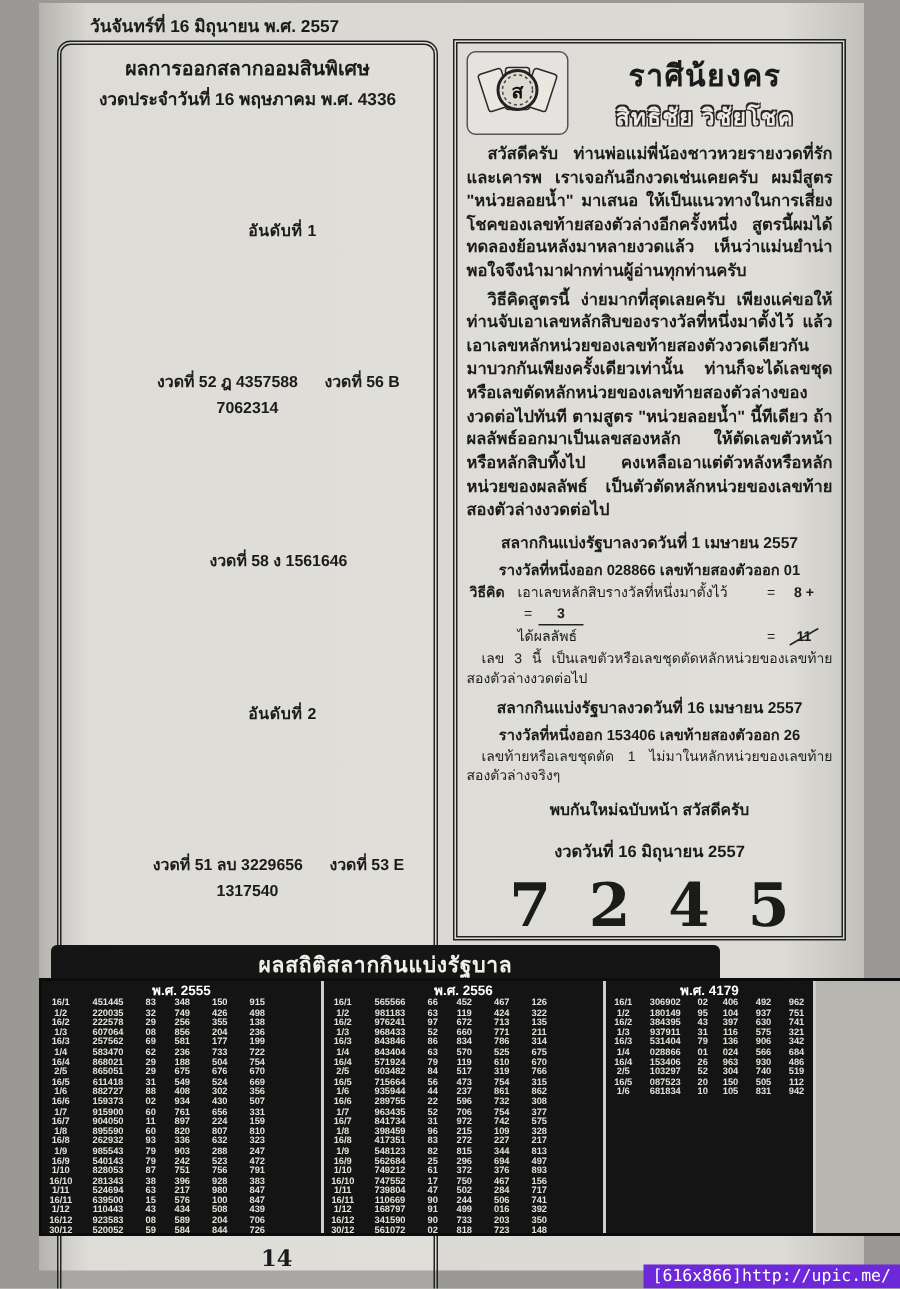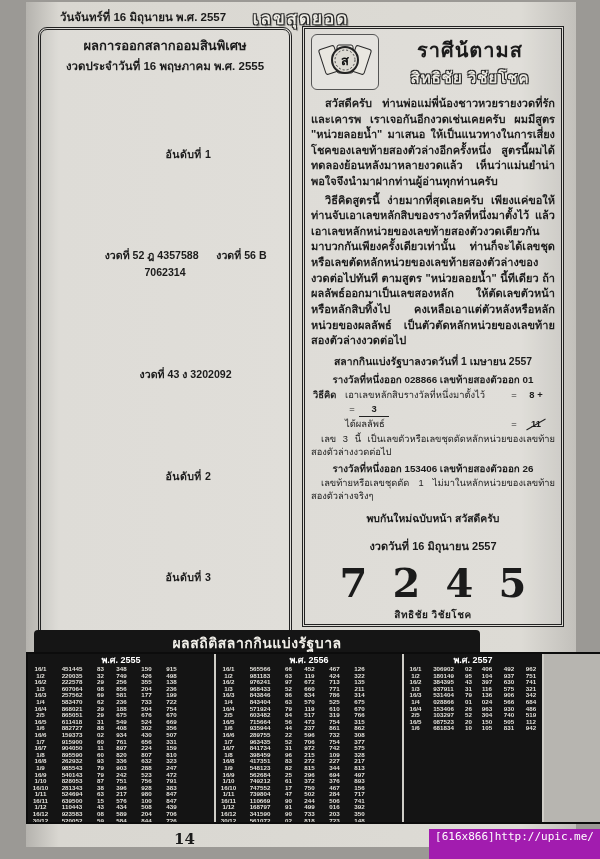--- a/index.html
+++ b/index.html
@@ -66,66 +66,71 @@
   .gov-strip { flex:1; background:#b7b5b0; }
   .gov-year { text-align:center; font-weight:bold; font-size:9px; color:#ffffff; line-height:11px; }
   .gov-rows { }
   .gov-row { display:grid; grid-template-columns:21px 38px 15px 23px 23px 23px; column-gap:2px;
              font-size:6.2px; line-height:6.6px; height:6.6px; font-weight:bold; color:#e2e0da; }
   .gov-sec.s3 .gov-row { grid-template-columns:19px 33px 13px 20px 20px 20px; }
   .gov-row span { text-align:center; }
 
   .page-num { position:absolute; left:148px; top:828px; font-size:15px; font-weight:bold;
               font-family:"DejaVu Serif",serif; }
-  .watermark { position:absolute; right:0; bottom:0; background:#a21caf; color:#fff;
-               font-size:11px; font-family:"DejaVu Sans Mono",monospace; padding:1px 6px 16px; }
+  .watermark { position:absolute; right:0; bottom:0; background:#6d28d9; color:#fff;
+               font-size:11px; font-family:"DejaVu Sans Mono",monospace; padding:1px 6px 2px; }
 </style>
 </head>
 <body>
 
 <div class="scan">
   <div class="paper">
 
     <div class="top-date">วันจันทร์ที่ 16 มิถุนายน พ.ศ. 2557</div>
-    <div class="masthead">เลขสุดยอด</div>
 
     <div class="left-col">
       <div class="results-box">
         <div class="rb-title">ผลการออกสลากออมสินพิเศษ</div>
-        <div class="rb-sub">งวดประจำวันที่ 16 พฤษภาคม พ.ศ. 2555</div>
+        <div class="rb-sub">งวดประจำวันที่ 16 พฤษภาคม พ.ศ. 4336</div>
         <div class="rb-lines">
 
             <div class="rline rk">
               
               
               
               <span>อันดับที่ 1</span>
             </div>
 
             <div class="rline nm">
               
               
               
               <span>งวดที่ 52 ฎ 4357588      งวดที่ 56 B 7062314</span>
             </div>
 
             <div class="rline nm">
               
               
               
-              <span>งวดที่ 43 ง 3202092</span>
+              <span>งวดที่ 58 ง 1561646</span>
             </div>
 
             <div class="rline rk">
               
               
               
               <span>อันดับที่ 2</span>
             </div>
 
+            <div class="rline nm">
+              
+              
+              
+              <span>งวดที่ 51 ลบ 3229656      งวดที่ 53 E 1317540</span>
+            </div>
 
             <div class="rline rk">
               
               
               
               <span>อันดับที่ 3</span>
             </div>
 
             <div class="rline nm">
               
@@ -152,21 +157,21 @@
           <svg width="62" height="50" viewBox="0 0 62 50">
             <rect x="8" y="10" width="16" height="26" rx="2" fill="#e9e7e0" stroke="#2a2a2a" transform="rotate(-18 16 23)"></rect>
             <rect x="38" y="10" width="16" height="26" rx="2" fill="#e9e7e0" stroke="#2a2a2a" transform="rotate(18 46 23)"></rect>
             <rect x="23" y="8" width="16" height="28" rx="2" fill="#efede6" stroke="#2a2a2a"></rect>
             <circle cx="31" cy="23" r="13" fill="#ddDAD2" stroke="#222" stroke-width="2"></circle>
             <circle cx="31" cy="23" r="10" fill="none" stroke="#444" stroke-dasharray="2 2"></circle>
             <text x="31" y="28" text-anchor="middle" font-size="13" font-weight="bold" fill="#111" font-family="Liberation Sans, sans-serif">ส</text>
           </svg>
         </div>
         <div class="head-titles">
-          <div class="zodiac">ราศีน้ตามส</div>
+          <div class="zodiac">ราศีน้ยงคร</div>
           <div class="author">สิทธิชัย วิชัยโชค</div>
         </div>
       </div>
 
       <p class="col-p">สวัสดีครับ ท่านพ่อแม่พี่น้องชาวหวยรายงวดที่รักและเคารพ เราเจอกันอีกงวดเช่นเคยครับ ผมมีสูตร "หน่วยลอยน้ำ" มาเสนอ ให้เป็นแนวทางในการเสี่ยงโชคของเลขท้ายสองตัวล่างอีกครั้งหนึ่ง สูตรนี้ผมได้ทดลองย้อนหลังมาหลายงวดแล้ว เห็นว่าแม่นยำน่าพอใจจึงนำมาฝากท่านผู้อ่านทุกท่านครับ</p>
       <p class="col-p">วิธีคิดสูตรนี้ ง่ายมากที่สุดเลยครับ เพียงแค่ขอให้ท่านจับเอาเลขหลักสิบของรางวัลที่หนึ่งมาตั้งไว้ แล้วเอาเลขหลักหน่วยของเลขท้ายสองตัวงวดเดียวกัน มาบวกกันเพียงครั้งเดียวเท่านั้น ท่านก็จะได้เลขชุดหรือเลขตัดหลักหน่วยของเลขท้ายสองตัวล่างของงวดต่อไปทันที ตามสูตร "หน่วยลอยน้ำ" นี้ทีเดียว ถ้าผลลัพธ์ออกมาเป็นเลขสองหลัก ให้ตัดเลขตัวหน้าหรือหลักสิบทิ้งไป คงเหลือเอาแต่ตัวหลังหรือหลักหน่วยของผลลัพธ์ เป็นตัวตัดหลักหน่วยของเลขท้ายสองตัวล่างงวดต่อไป</p>
 
       <div class="sec-title">สลากกินแบ่งรัฐบาลงวดวันที่ 1 เมษายน 2557</div>
       <div class="sec-line">รางวัลที่หนึ่งออก 028866 เลขท้ายสองตัวออก 01</div>
 
@@ -185,20 +190,21 @@
         <div class="eq-row">
           <span class="eq-m"></span>
           <span class="eq-l">ได้ผลลัพธ์</span>
           <span class="eq-s">=</span>
           <span class="eq-v eq-strike">11</span>
         </div>
       </div>
 
       <div class="note">เลข 3 นี้ เป็นเลขตัวหรือเลขชุดตัดหลักหน่วยของเลขท้ายสองตัวล่างงวดต่อไป</div>
 
+      <div class="sec-title">สลากกินแบ่งรัฐบาลงวดวันที่ 16 เมษายน 2557</div>
       <div class="sec-line">รางวัลที่หนึ่งออก 153406 เลขท้ายสองตัวออก 26</div>
       <div class="note">เลขท้ายหรือเลขชุดตัด 1 ไม่มาในหลักหน่วยของเลขท้ายสองตัวล่างจริงๆ</div>
 
       <div class="farewell">พบกันใหม่ฉบับหน้า สวัสดีครับ</div>
       <div class="draw-line">งวดวันที่ 16 มิถุนายน 2557</div>
 
       <div class="digits">
 
           <span class="digit">7</span>
 
@@ -652,21 +658,21 @@
               <span>561072</span>
               <span>02</span>
               <span>818</span>
               <span>723</span>
               <span>148</span>
             </div>
           </div>
       </div>
 
       <div class="gov-sec s3">
-        <div class="gov-year">พ.ศ. 2557</div>
+        <div class="gov-year">พ.ศ. 4179</div>
         <div class="gov-rows">
 
             <div class="gov-row">
               <span>16/1</span>
               <span>306902</span>
               <span>02</span>
               <span>406</span>
               <span>492</span>
               <span>962</span>
             </div>

